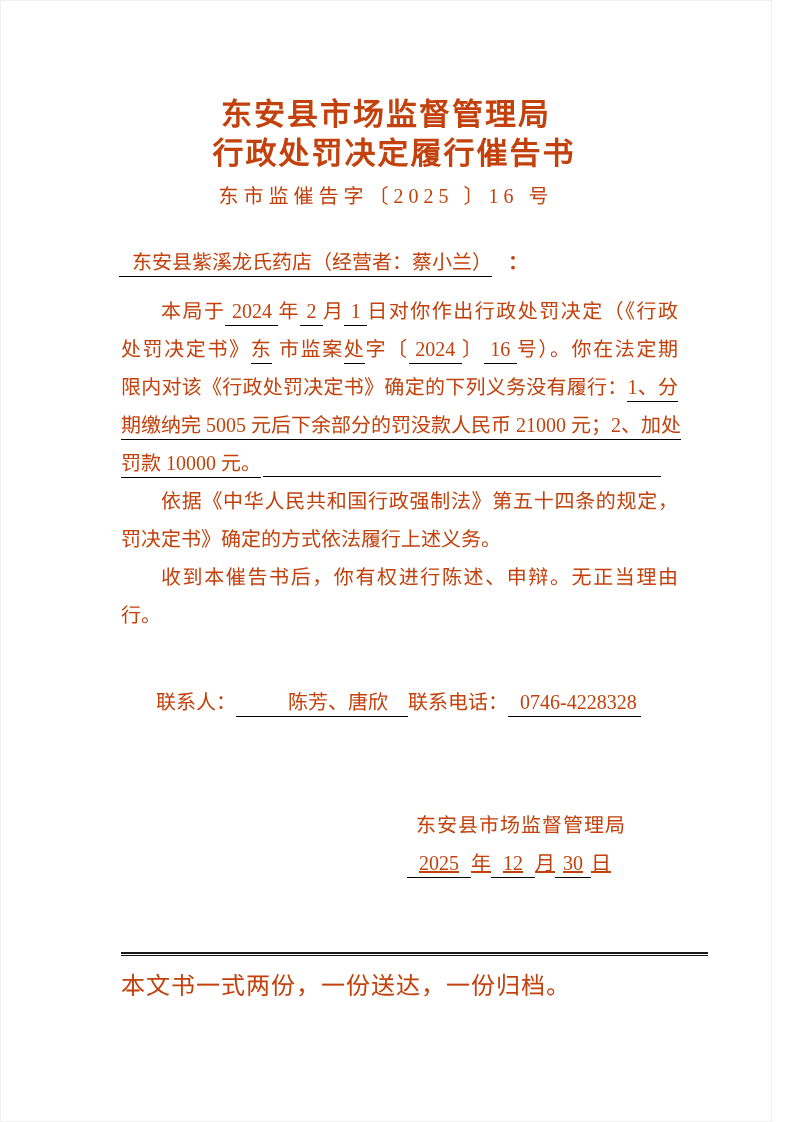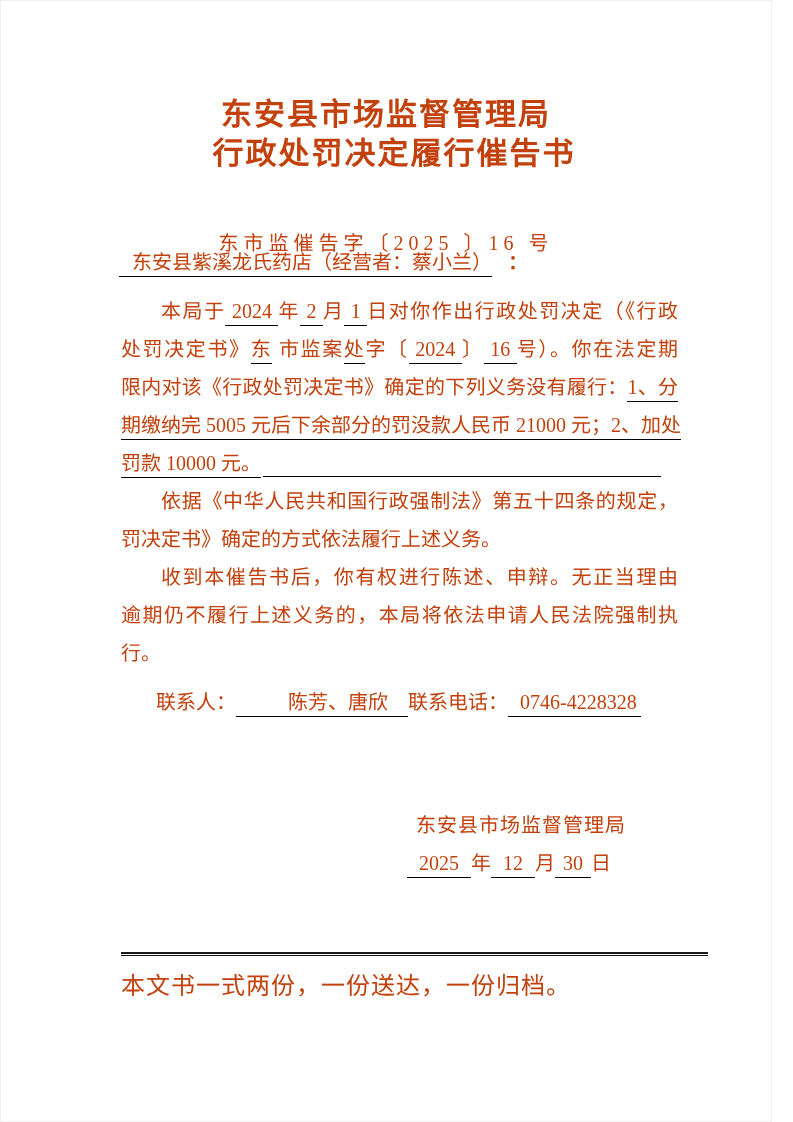--- a/index.html
+++ b/index.html
@@ -19,21 +19,21 @@
     text-align:center;font-size:31px;font-weight:700;
     letter-spacing:2px;line-height:38px;
   }
   .hdr-title{
     position:absolute;top:134px;left:0;width:100%;
     text-align:center;font-size:31px;font-weight:700;
     letter-spacing:2px;line-height:38px;padding-left:8px;
   }
   .hdr-num{
     position:absolute;top:181px;left:0;width:100%;
-    text-align:center;font-size:20px;letter-spacing:5px;line-height:28px;margin-top:47px;
+    text-align:center;font-size:20px;letter-spacing:5px;line-height:28px;
   }
   .addressee{
     position:absolute;top:244px;left:118px;
     font-size:20px;line-height:34px;white-space:nowrap;
   }
   .addr-name{
     border-bottom:1px solid #000;
     padding:0 10px 3px 13px;
     margin-top:28px;
   }
@@ -60,21 +60,21 @@
   }
   .contact-phone{
     border-bottom:1px solid #000;padding:0 4px 3px 12px;text-align:center;
   }
   .signature{
     position:absolute;top:809px;right:145px;
     display:flex;flex-direction:column;align-items:flex-end;
     font-size:20px;line-height:30px;
   }
   .sig-org{letter-spacing:1px;}
-  .sig-date{margin-top:8px;margin-right:15px;white-space:nowrap;}
+  .sig-date{margin-top:8px;margin-right:15px;white-space:nowrap;text-decoration:underline;}
   .sig-date .ub{border-bottom:1px solid #000;padding:0 12px 3px 12px;}
   .sig-date .ub.day{padding:0 8px 3px 8px;}
   .divider{
     position:absolute;top:951px;left:120px;width:587px;
     height:1px;border-top:2px solid #1a1a1a;border-bottom:1px solid #1a1a1a;
   }
   .note{
     position:absolute;top:969px;left:120px;
     font-size:24px;line-height:32px;letter-spacing:1px;font-family:Liberation Serif, serif;
   }
@@ -92,21 +92,20 @@
 
   <div class="body-text">
       <div class="line j ind"><span class="">本局于</span><span class="u"> 2024 </span><span class="">年</span><span class="u"> 2 </span><span class="">月</span><span class="u"> 1 </span><span class="">日对你作出行政处罚决定（《行政</span></div>
       <div class="line j"><span class="">处罚决定书》</span><span class="u">东</span><span class=""> 市监案</span><span class="u">处</span><span class="">字〔</span><span class="u"> 2024 </span><span class="">〕</span><span class="u"> 16 </span><span class="">号）。你在法定期</span></div>
       <div class="line j"><span class="">限内对该《行政处罚决定书》确定的下列义务没有履行：</span><span class="u">1、分</span></div>
       <div class="line j"><span class="u">期缴纳完 5005 元后下余部分的罚没款人民币 21000 元；2、加处</span></div>
       <div class="line"><span class="u">罚款 10000 元。</span><span class="fill"></span></div>
       <div class="line j ind"><span class="">依据《中华人民共和国行政强制法》第五十四条的规定，</span></div>
       <div class="line"><span class="">罚决定书》确定的方式依法履行上述义务。</span></div>
       <div class="line j ind"><span class="">收到本催告书后，你有权进行陈述、申辩。无正当理由</span></div>
-      <div class="line j"><span class="">逾期仍不履行上述义务的，本局将依法申请人民法院强制执</span></div>
       <div class="line"><span class="">行。</span></div>
     </div>
 
   <div class="contact"><span>联系人：</span><span class="contact-name">陈芳、唐欣</span><span>联系电话：</span><span class="contact-phone">0746-4228328</span></div>
 
   <div class="signature">
     <div class="sig-org">东安县市场监督管理局</div>
     <div class="sig-date"><span class="ub">2025</span><span>年</span><span class="ub">12</span><span>月</span><span class="ub day">30</span><span>日</span></div>
   </div>
 

